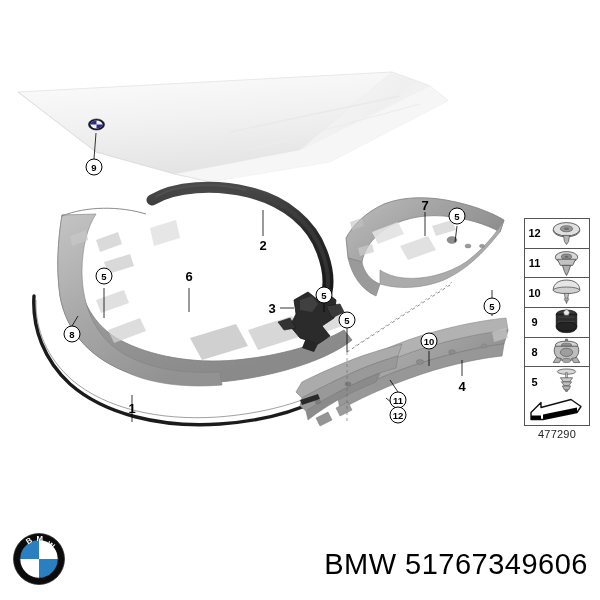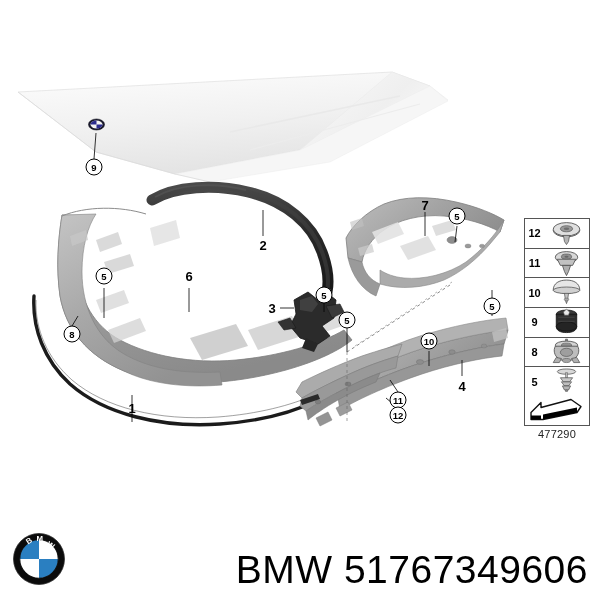--- a/index.html
+++ b/index.html
@@ -108,21 +108,21 @@
     position: absolute;
     left: 13px;
     top: 533px;
     width: 52px;
     height: 52px;
   }
   #footer-text {
     position: absolute;
     right: 12px;
     top: 548px;
-    font-size: 39px;
+    font-size: 29px;
     font-weight: normal;
     color: #000;
     letter-spacing: 0.5px;
     font-family: "Liberation Sans", sans-serif;
   }
   
   #hood-emblem {
     position: absolute;
     left: 88px;
     top: 118px;

